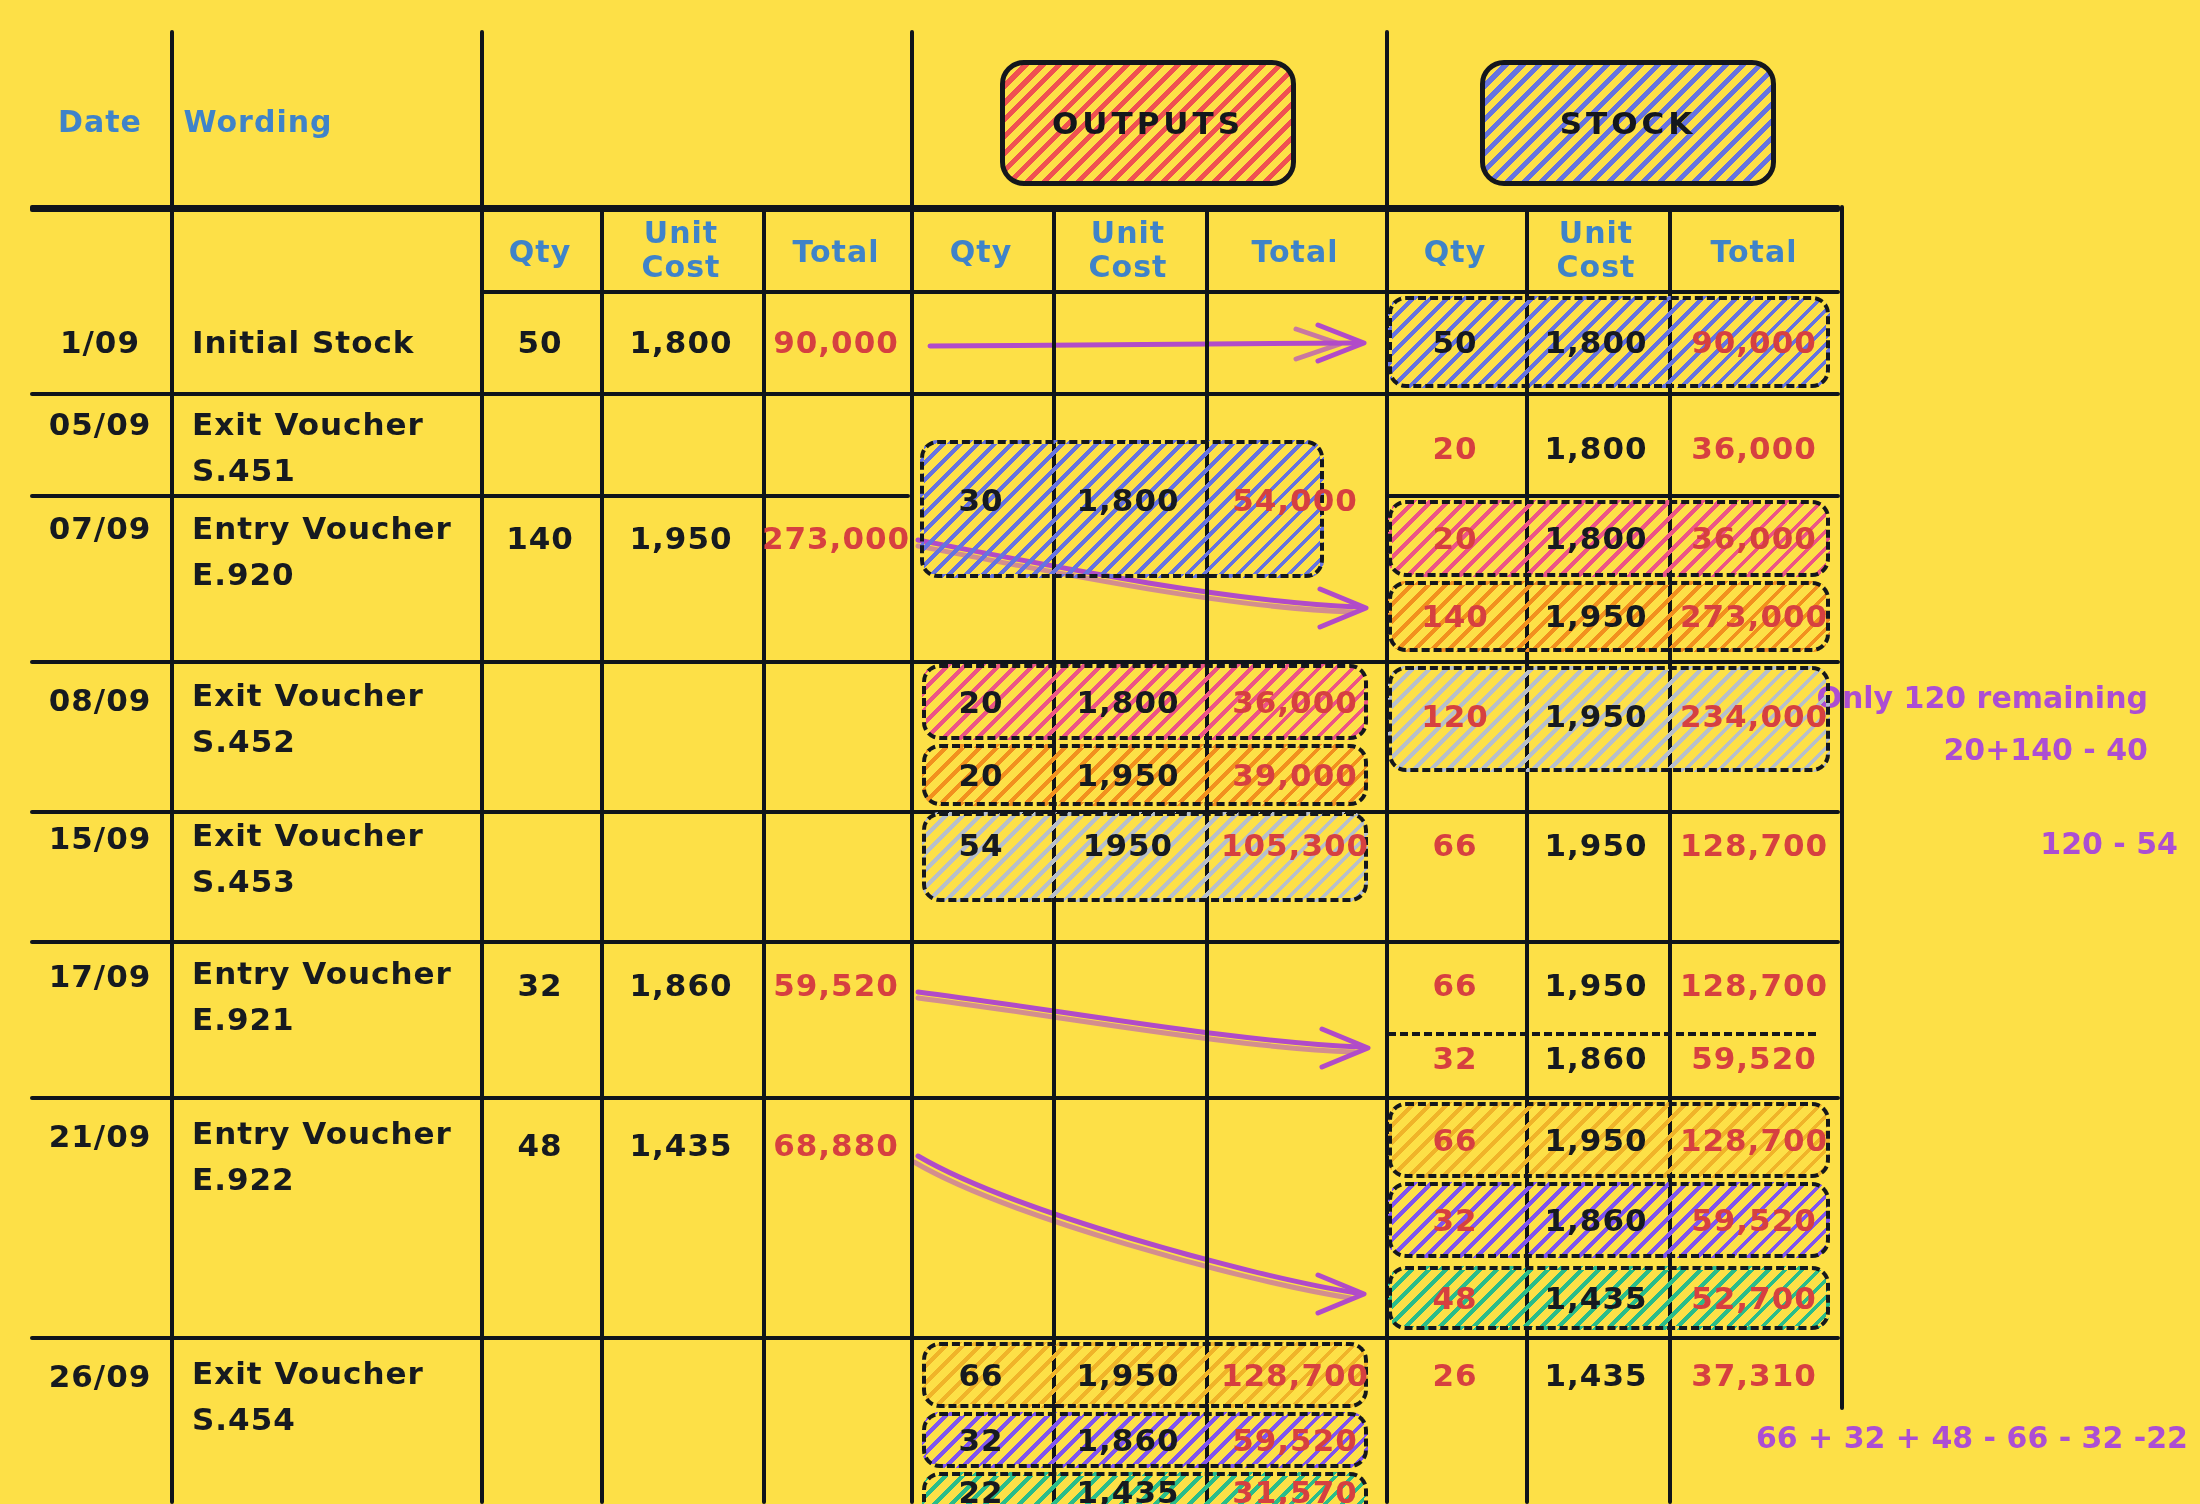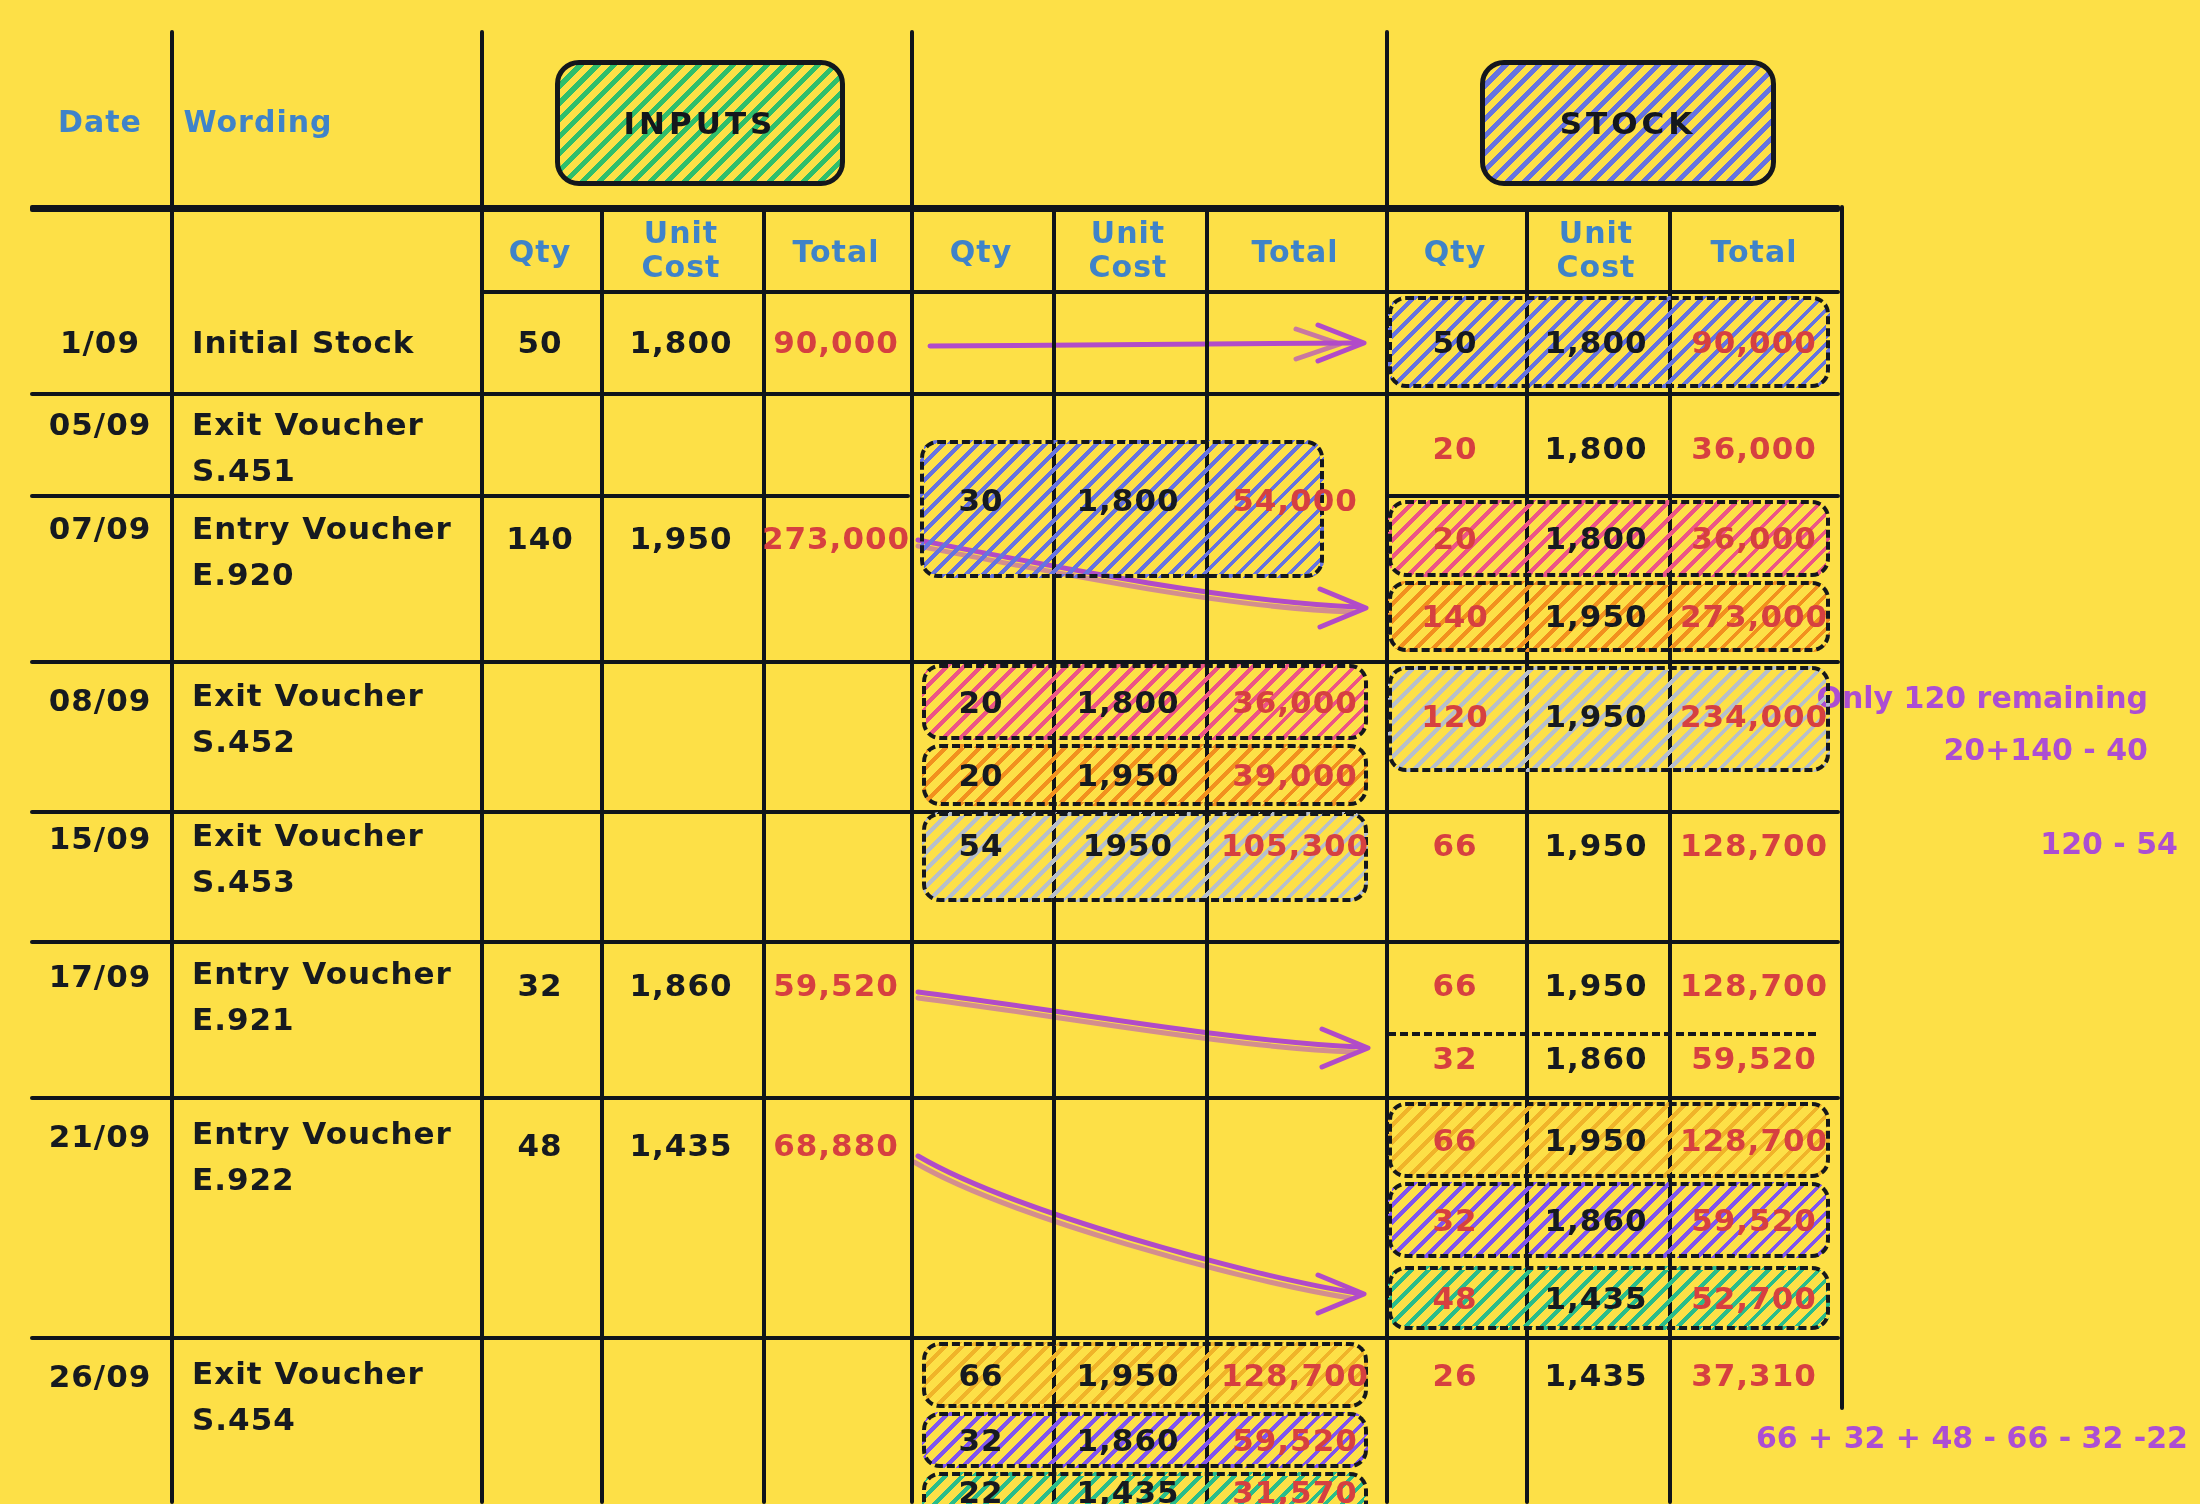--- a/index.html
+++ b/index.html
@@ -31,22 +31,22 @@
   svg#arrows{position:absolute;left:0;top:0;pointer-events:none;}
 </style>
 </head>
 <body>
 
 <div id="canvas">
 
   <div class="lbl hdr" style="left:100px;top:122px;">Date</div>
   <div class="lbl hdr" style="left:258px;top:122px;">Wording</div>
 
-  <div class="badge" style="left: 555px; top: 60px; width: 290px; height: 126px; background-image: repeating-linear-gradient(135deg, rgb(47, 191, 107) 0px, rgb(47, 191, 107) 5px, transparent 5px, transparent 12px);">
-    <span>INPUTS</span>
+  <div class="badge" style="left: 1000px; top: 60px; width: 296px; height: 126px; background-image: repeating-linear-gradient(135deg, rgb(240, 81, 81) 0px, rgb(240, 81, 81) 5px, transparent 5px, transparent 12px);">
+    <span>OUTPUTS</span>
   </div>
   <div class="badge" style="left: 1480px; top: 60px; width: 296px; height: 126px; background-image: repeating-linear-gradient(135deg, rgb(102, 115, 224) 0px, rgb(102, 115, 224) 5px, transparent 5px, transparent 12px);">
     <span>STOCK</span>
   </div>
 
   <div class="lbl hdr" style="left:540px;top:252px;">Qty</div>
   <div class="lbl hdr wrap" style="left:681px;top:250px;">Unit Cost</div>
   <div class="lbl hdr" style="left:836px;top:252px;">Total</div>
   <div class="lbl hdr" style="left:981px;top:252px;">Qty</div>
   <div class="lbl hdr wrap" style="left:1128px;top:250px;">Unit Cost</div>

